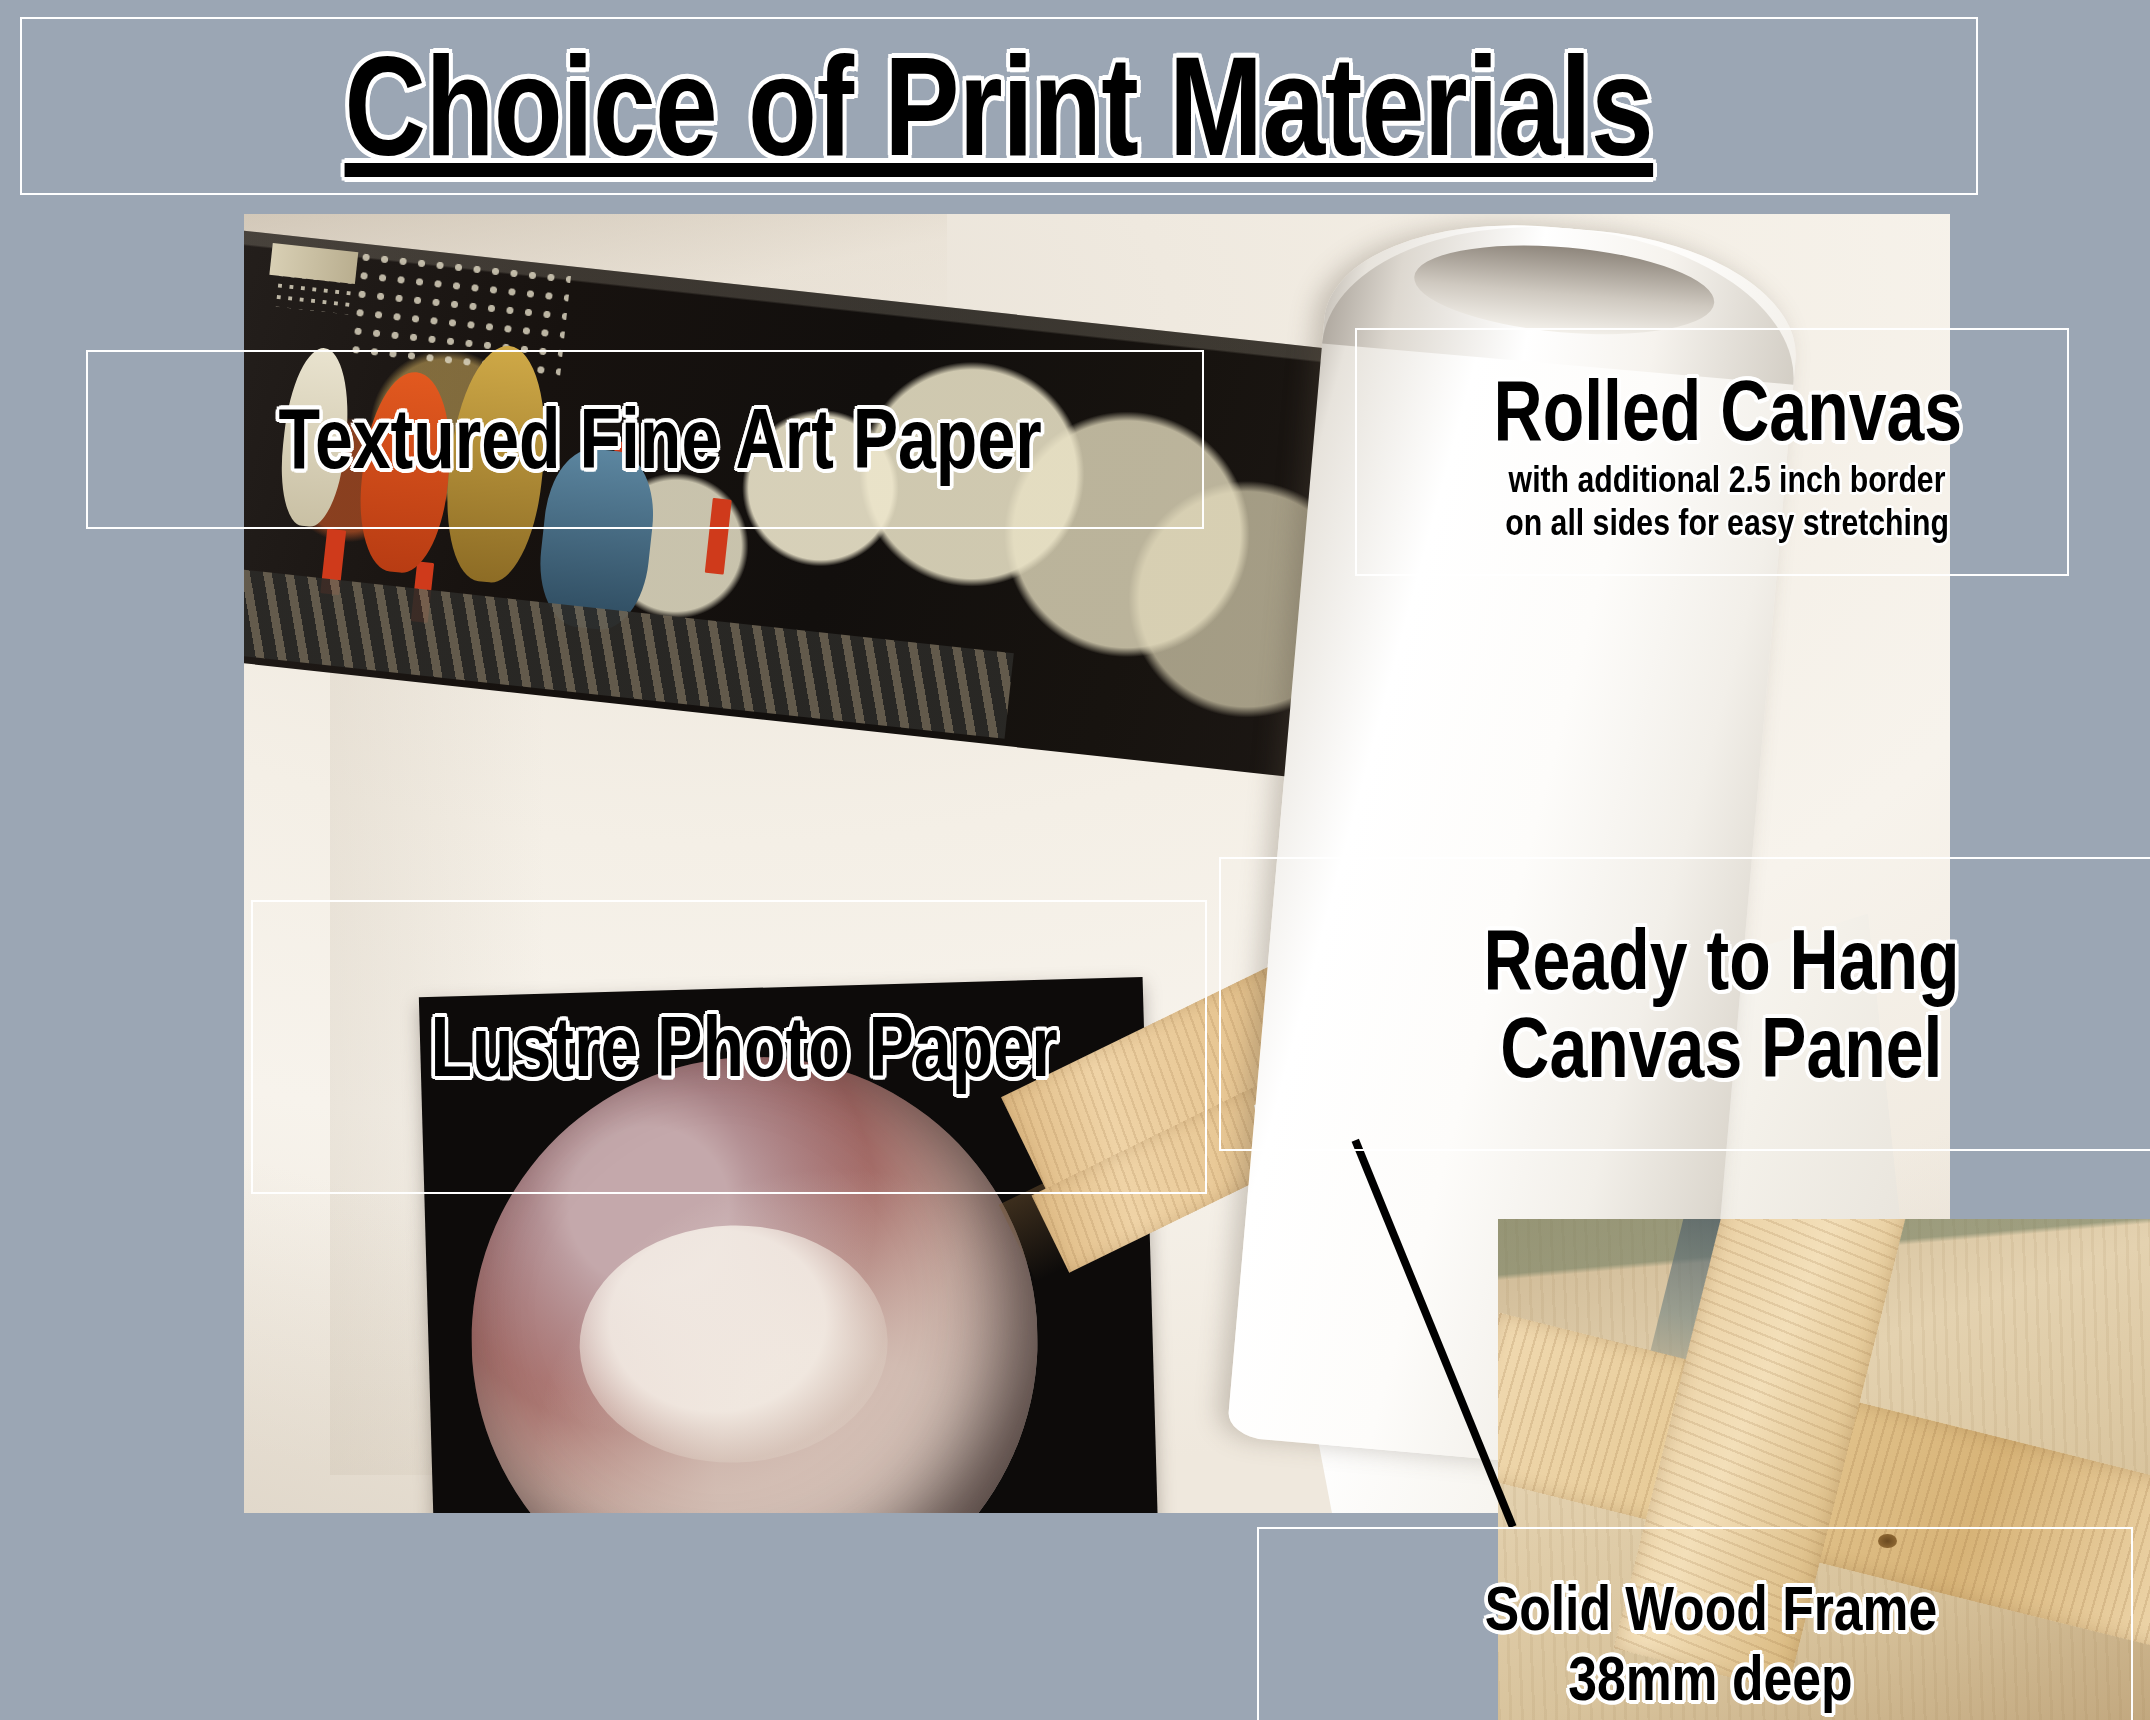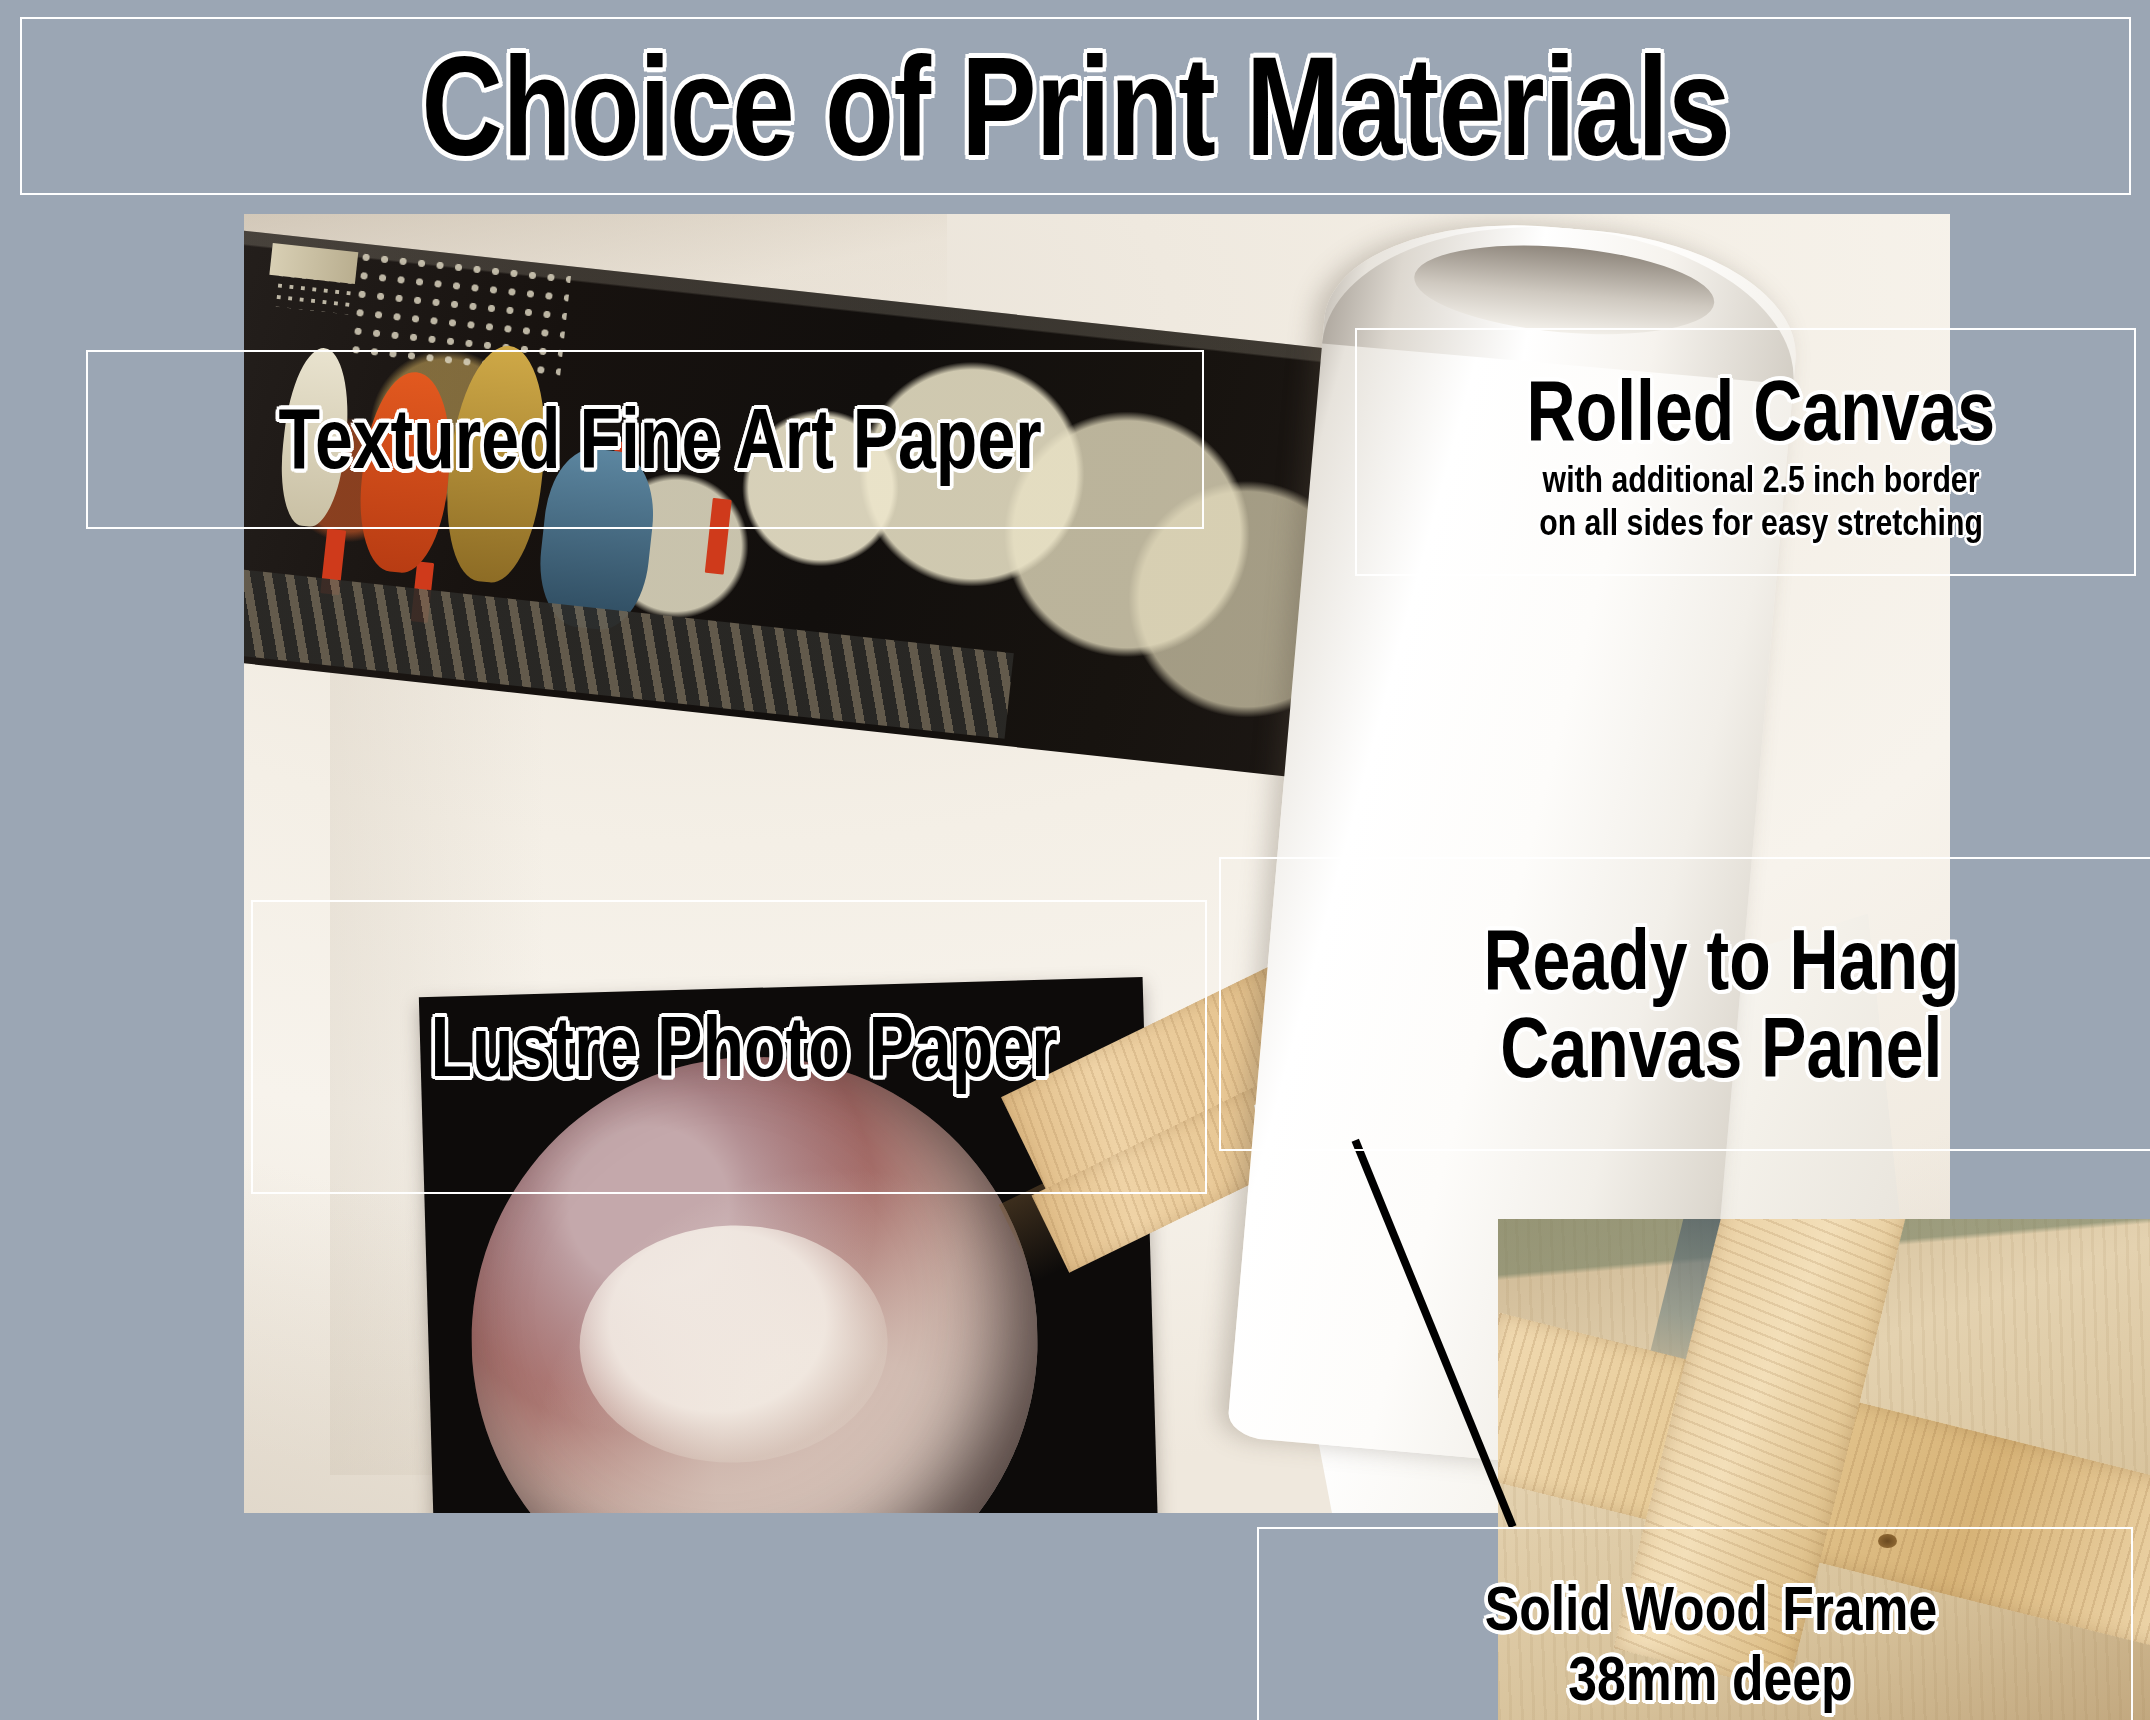--- a/index.html
+++ b/index.html
@@ -7,24 +7,24 @@
     width:2151px;height:1721px;
     background:#9ba6b4;
     font-family:"Liberation Sans", sans-serif;
     overflow:hidden;
     position:relative;
   }
 
   
   #title-box{
     position:absolute;
-    left:20px; top:17px; width:2111px; height:178px;
+    left:20px; top:17px; width:1958px; height:178px;
     border:2.9px solid #ffffff;
     box-sizing:border-box;
-    display:flex; align-items:center; justify-content:center;
+    display:flex; align-items:center; justify-content:center;text-decoration:underline;
   }
   #title-text{
     font-size:141px;
     font-weight:bold;
     color:#000;
     letter-spacing:-0.7px;
     transform:scaleX(0.80);
     transform-origin:center center;
     white-space:nowrap;
     line-height:1;
@@ -216,21 +216,21 @@
   .ol.sm{
     text-shadow:
        2.9px 0 0 #fff, -2.9px 0 0 #fff, 0 2.9px 0 #fff, 0 -2.9px 0 #fff,
        2.2px 2.2px 0 #fff, -2.2px 2.2px 0 #fff, 2.2px -2.2px 0 #fff, -2.2px -2.2px 0 #fff;
   }
 
   
   #c-fineart{ left:86px; top:350px; width:1118px; height:179px; }
   #c-fineart .ol{ font-size:85px; transform:scaleX(0.80); }
 
-  #c-rolled{ left:1355px; top:328px; width:781px; height:248px; padding-top:4.3px;}
+  #c-rolled{ left:1355px; top:328px; width:714px; height:248px; padding-top:4.3px;}
   #c-rolled .ol.big{ font-size:85px; transform:scaleX(0.80); }
   #c-rolled .ol.sm{ font-size:36px; transform:scaleX(0.84); margin-top:5.7px;}
 
   #c-lustre{ left:251px; top:900px; width:956px; height:294px; }
   #c-lustre .ol{ font-size:85px; transform:scaleX(0.80); }
 
   #c-ready{ left:1219px; top:857px; width:974px; height:294px; }
   #c-ready .ol{ font-size:85px; transform:scaleX(0.80); }
 
   #c-wood{ left:1257px; top:1527px; width:876px; height:234px; }

